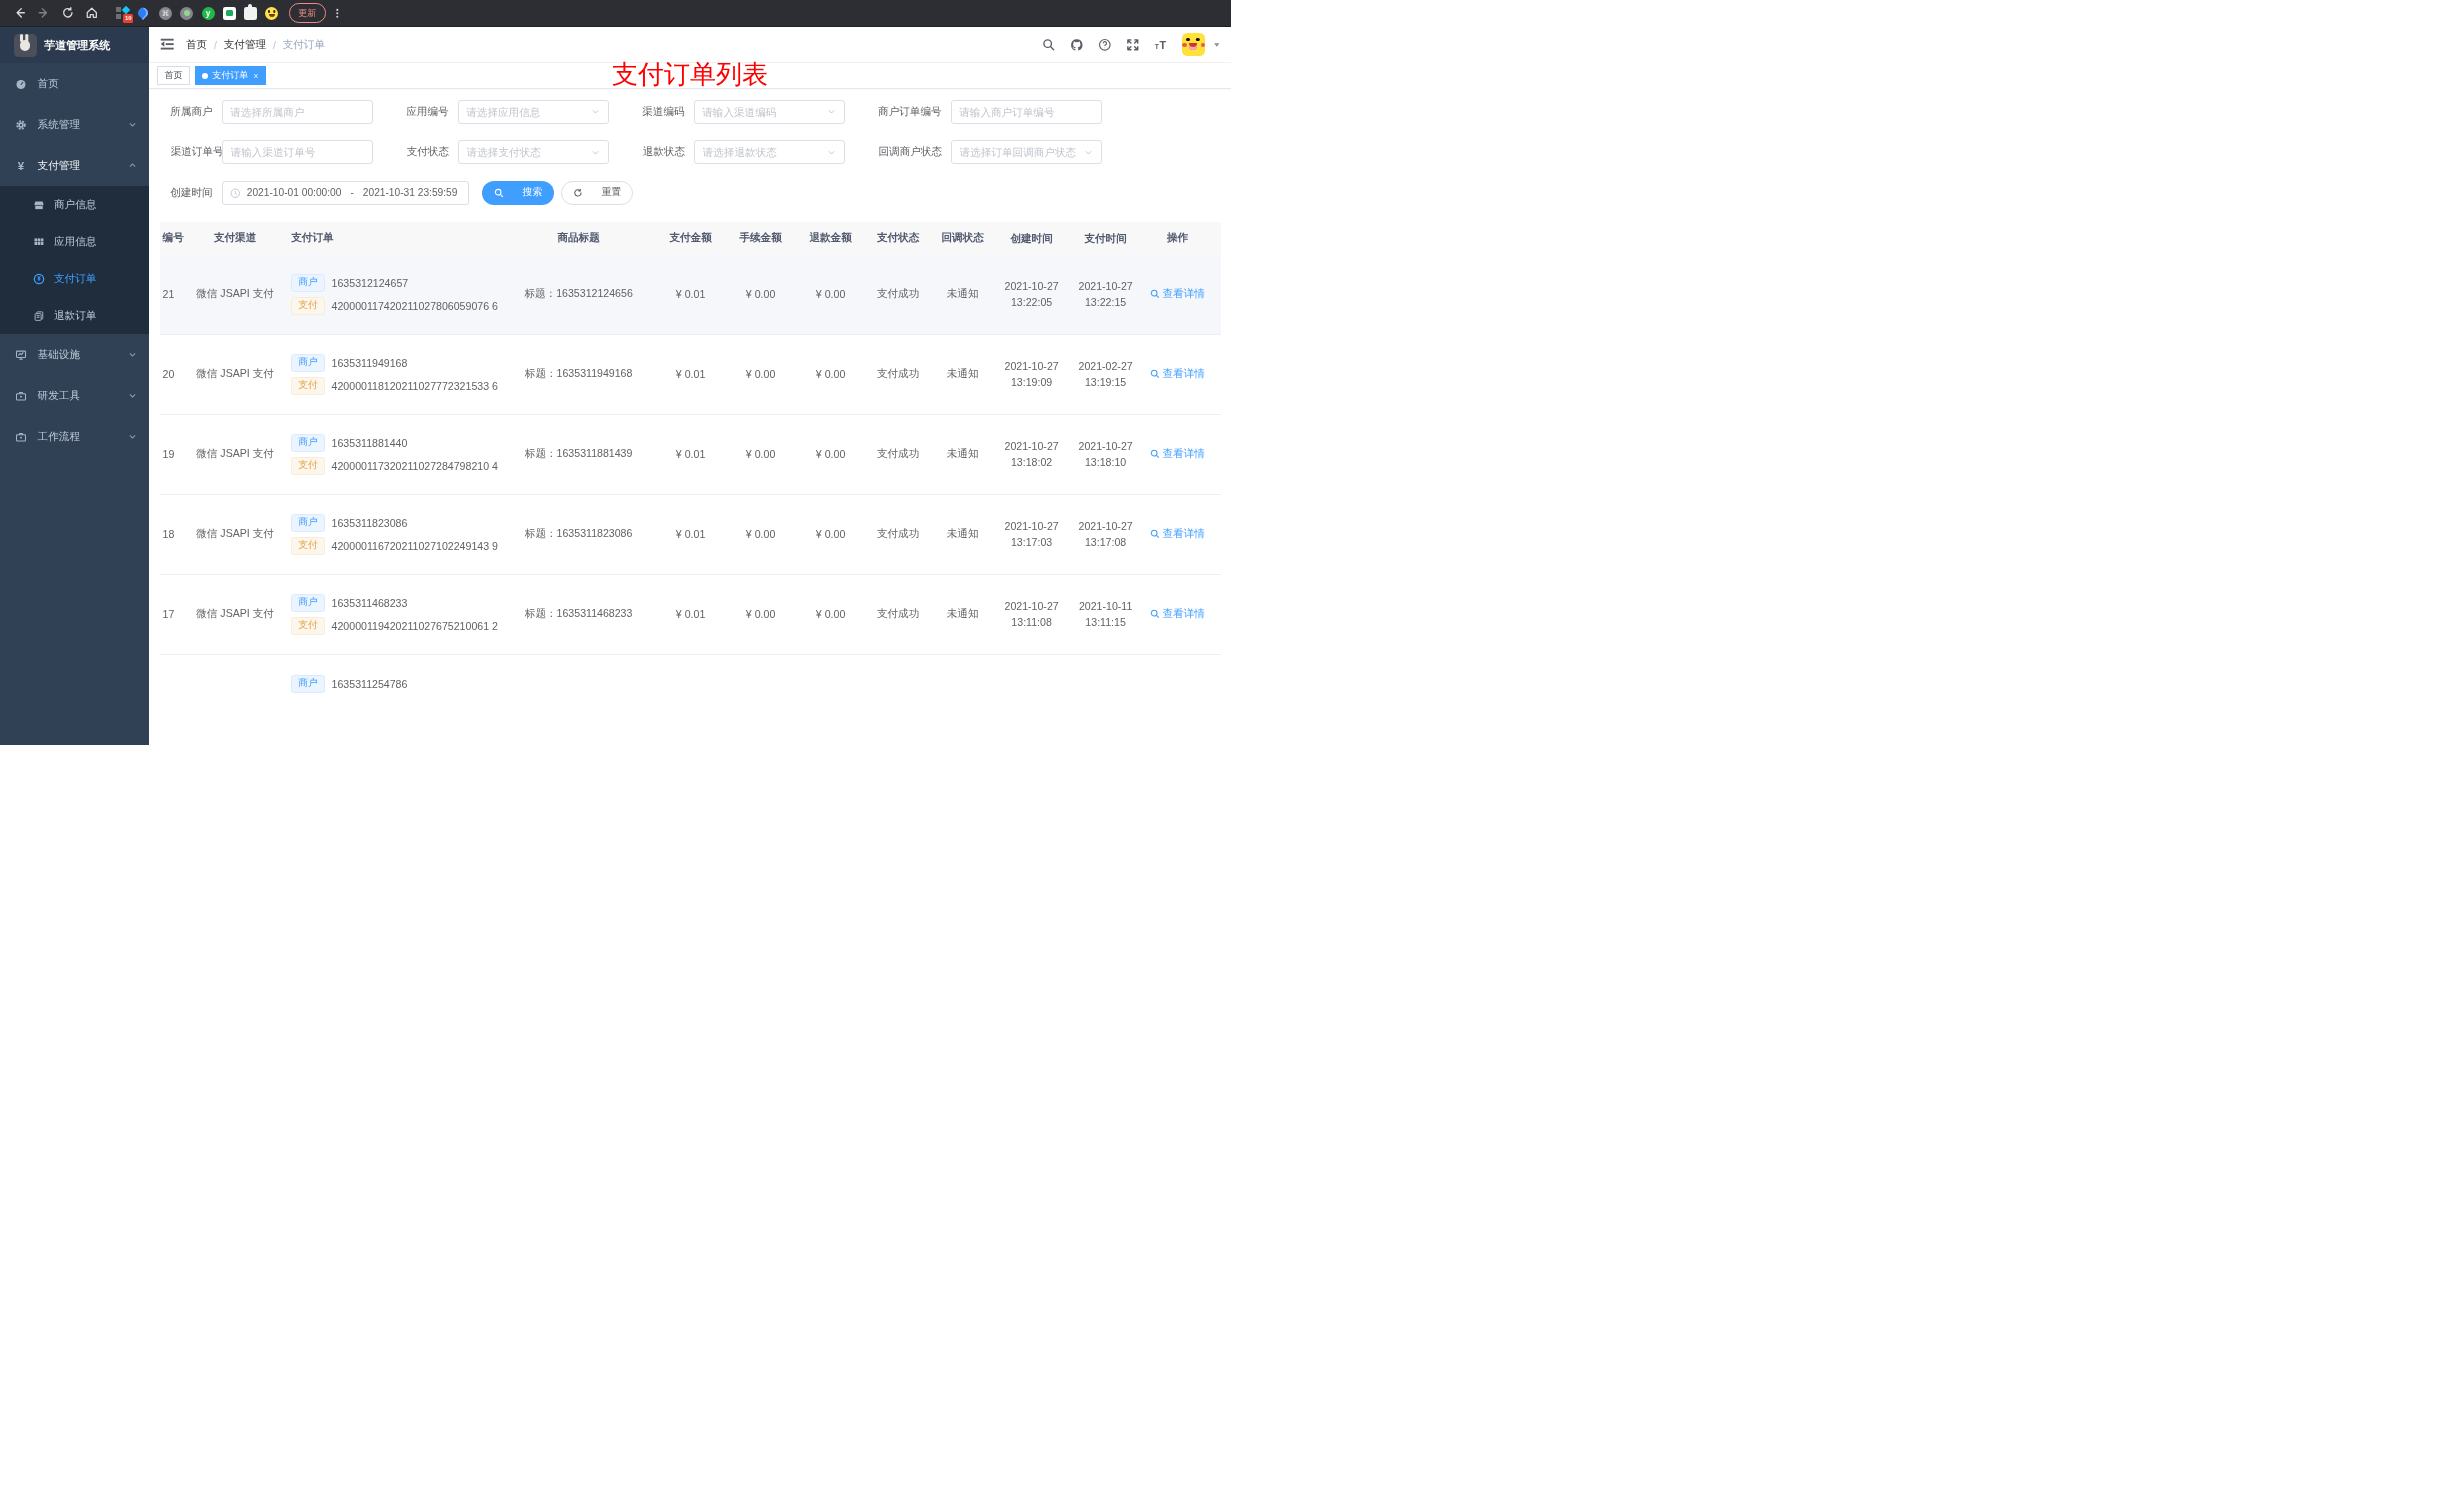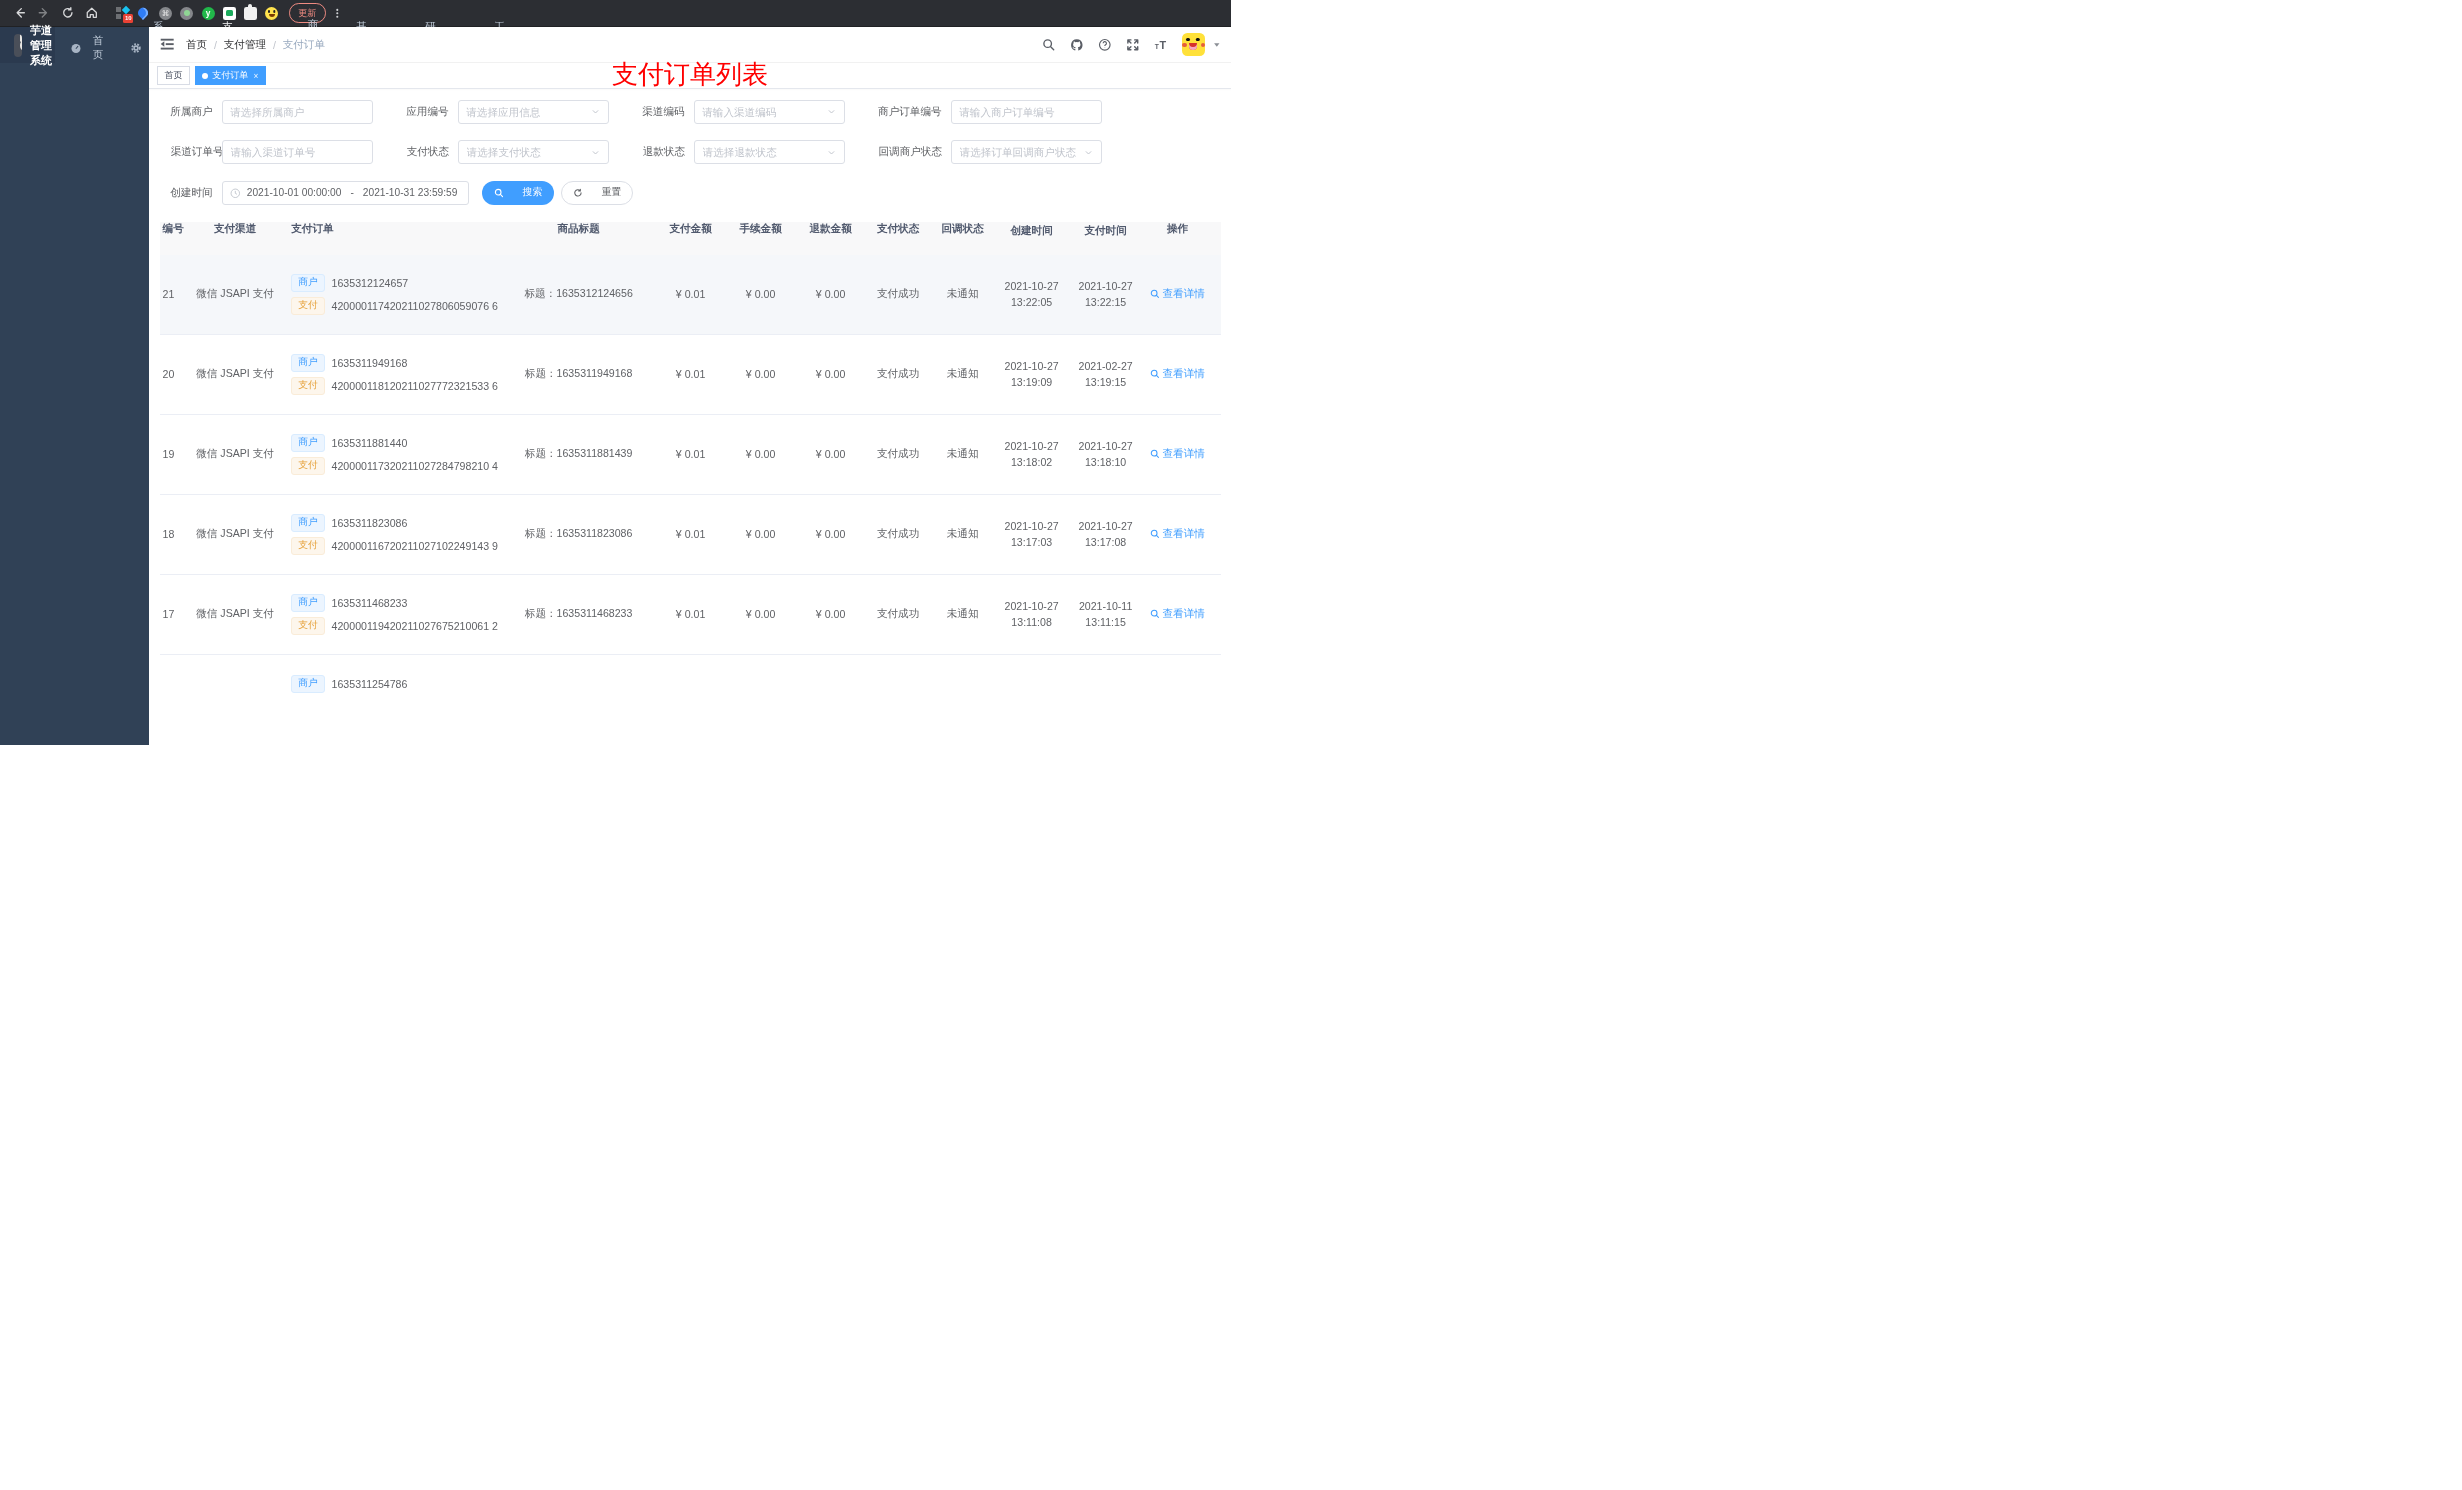--- a/index.html
+++ b/index.html
@@ -34,21 +34,21 @@
   .ext-emoji{border-radius:50%;background:radial-gradient(circle at 50% 40%,#ffe34d 60%,#e8c93a)}
   .ext-emoji:before{content:"";position:absolute;left:2.3px;top:3.8px;width:2.3px;height:2.3px;border-radius:50%;background:#222;box-shadow:5.3px 0 0 #222}
   .ext-emoji:after{content:"";position:absolute;left:3.8px;top:7.6px;width:5.3px;height:3px;border-radius:0 0 4.5px 4.5px;background:#7a3b00}
   .update-pill{margin-left:10.6px;border:0.8px solid #ef8b82;color:#f08b81;font-size:9px;border-radius:9.8px;padding:2.3px 8.3px;white-space:nowrap}
   .chrome-dots{width:10.6px;height:10.6px;color:#cfd1d4;margin-left:6px}
 
   
   .main{flex:1;display:flex;min-height:0}
 
   
-  .sidebar{width:149px;background:#304156;color:#bfcbd9;flex:0 0 auto;display:flex;}
+  .sidebar{width:149px;background:#304156;color:#bfcbd9;flex:0 0 auto;display:flex;flex-direction:column}
   .logo{height:36px;display:flex;align-items:center;gap:7.6px;padding-left:13.6px;background:#2b3a4f}
   .bunny{width:23px;height:23px;border-radius:4.5px;background:#4a4f59;position:relative;overflow:hidden}
   .bunny:before{content:"";position:absolute;left:6px;top:6.8px;width:10.6px;height:10.6px;border-radius:50%;background:#e8e6e2}
   .bunny:after{content:"";position:absolute;left:6.8px;top:0.8px;width:3px;height:7.6px;border-radius:2.3px;background:#e8e6e2;box-shadow:5.3px 0 0 #e8e6e2}
   .logo-title{color:#fff;font-size:11px;font-weight:700}
   .menu-item{height:41px;display:flex;align-items:center;padding:0 12px 0 15px;font-size:10.6px;cursor:pointer}
   .menu-item .mi{width:12px;height:12px;margin-right:10.6px;color:#a7b4c4;flex:0 0 auto;text-align:center;font-size:11.4px;line-height:12px}
   .menu-item .lbl{flex:1}
   .menu-item .arrow{width:9px;height:9px;color:#8d9cad}
   .submenu{background:#1f2d3d}
@@ -101,21 +101,21 @@
   .btn-primary{background:#409eff;color:#fff;margin-left:13.6px}
   .btn-plain{background:#fff;border-color:#dcdfe6;color:#606266;margin-left:7.6px}
   .btn-warn{color:#e6a23c;background:#fdf6ec;border-color:#f5dab1;height:23px;padding:0 9px}
   .toolbar{display:flex;align-items:center;margin:4.5px 0 10.6px}
   .tool-right{margin-left:auto;display:flex;gap:9px}
   .circ{width:21px;height:21px;border-radius:50%;border:0.8px solid #dfe3ea;display:flex;align-items:center;justify-content:center;color:#5f6670;background:#fff;cursor:pointer}
   .circ svg{width:10.6px;height:10.6px}
 
   
   .tbl{width:1061px;font-size:10.6px;color:#606266}
-  .thead{display:flex;background:#f8f8f9;height:33px;color:#515a6e;font-weight:700}
+  .thead{display:flex;align-items:center;background:#f8f8f9;height:33px;color:#515a6e;font-weight:700}
   .tr{display:flex;align-items:center;min-height:80px;border-bottom:0.8px solid #ebeef5;background:#fff}
   .tr.hl{background:#f5f7fa}
   .tr.partial{border-bottom:none;align-items:flex-start;padding-top:15px}
   .c-id{width:30px;padding-left:3px}
   .c-ch{width:91px;text-align:center}
   .c-ord{width:221px;padding-left:10.6px}
   .c-title{width:154px;text-align:center}
   .c-amt{width:70px;text-align:center}
   .c-st{width:65px;text-align:center}
   .c-nt{width:64px;text-align:center}

